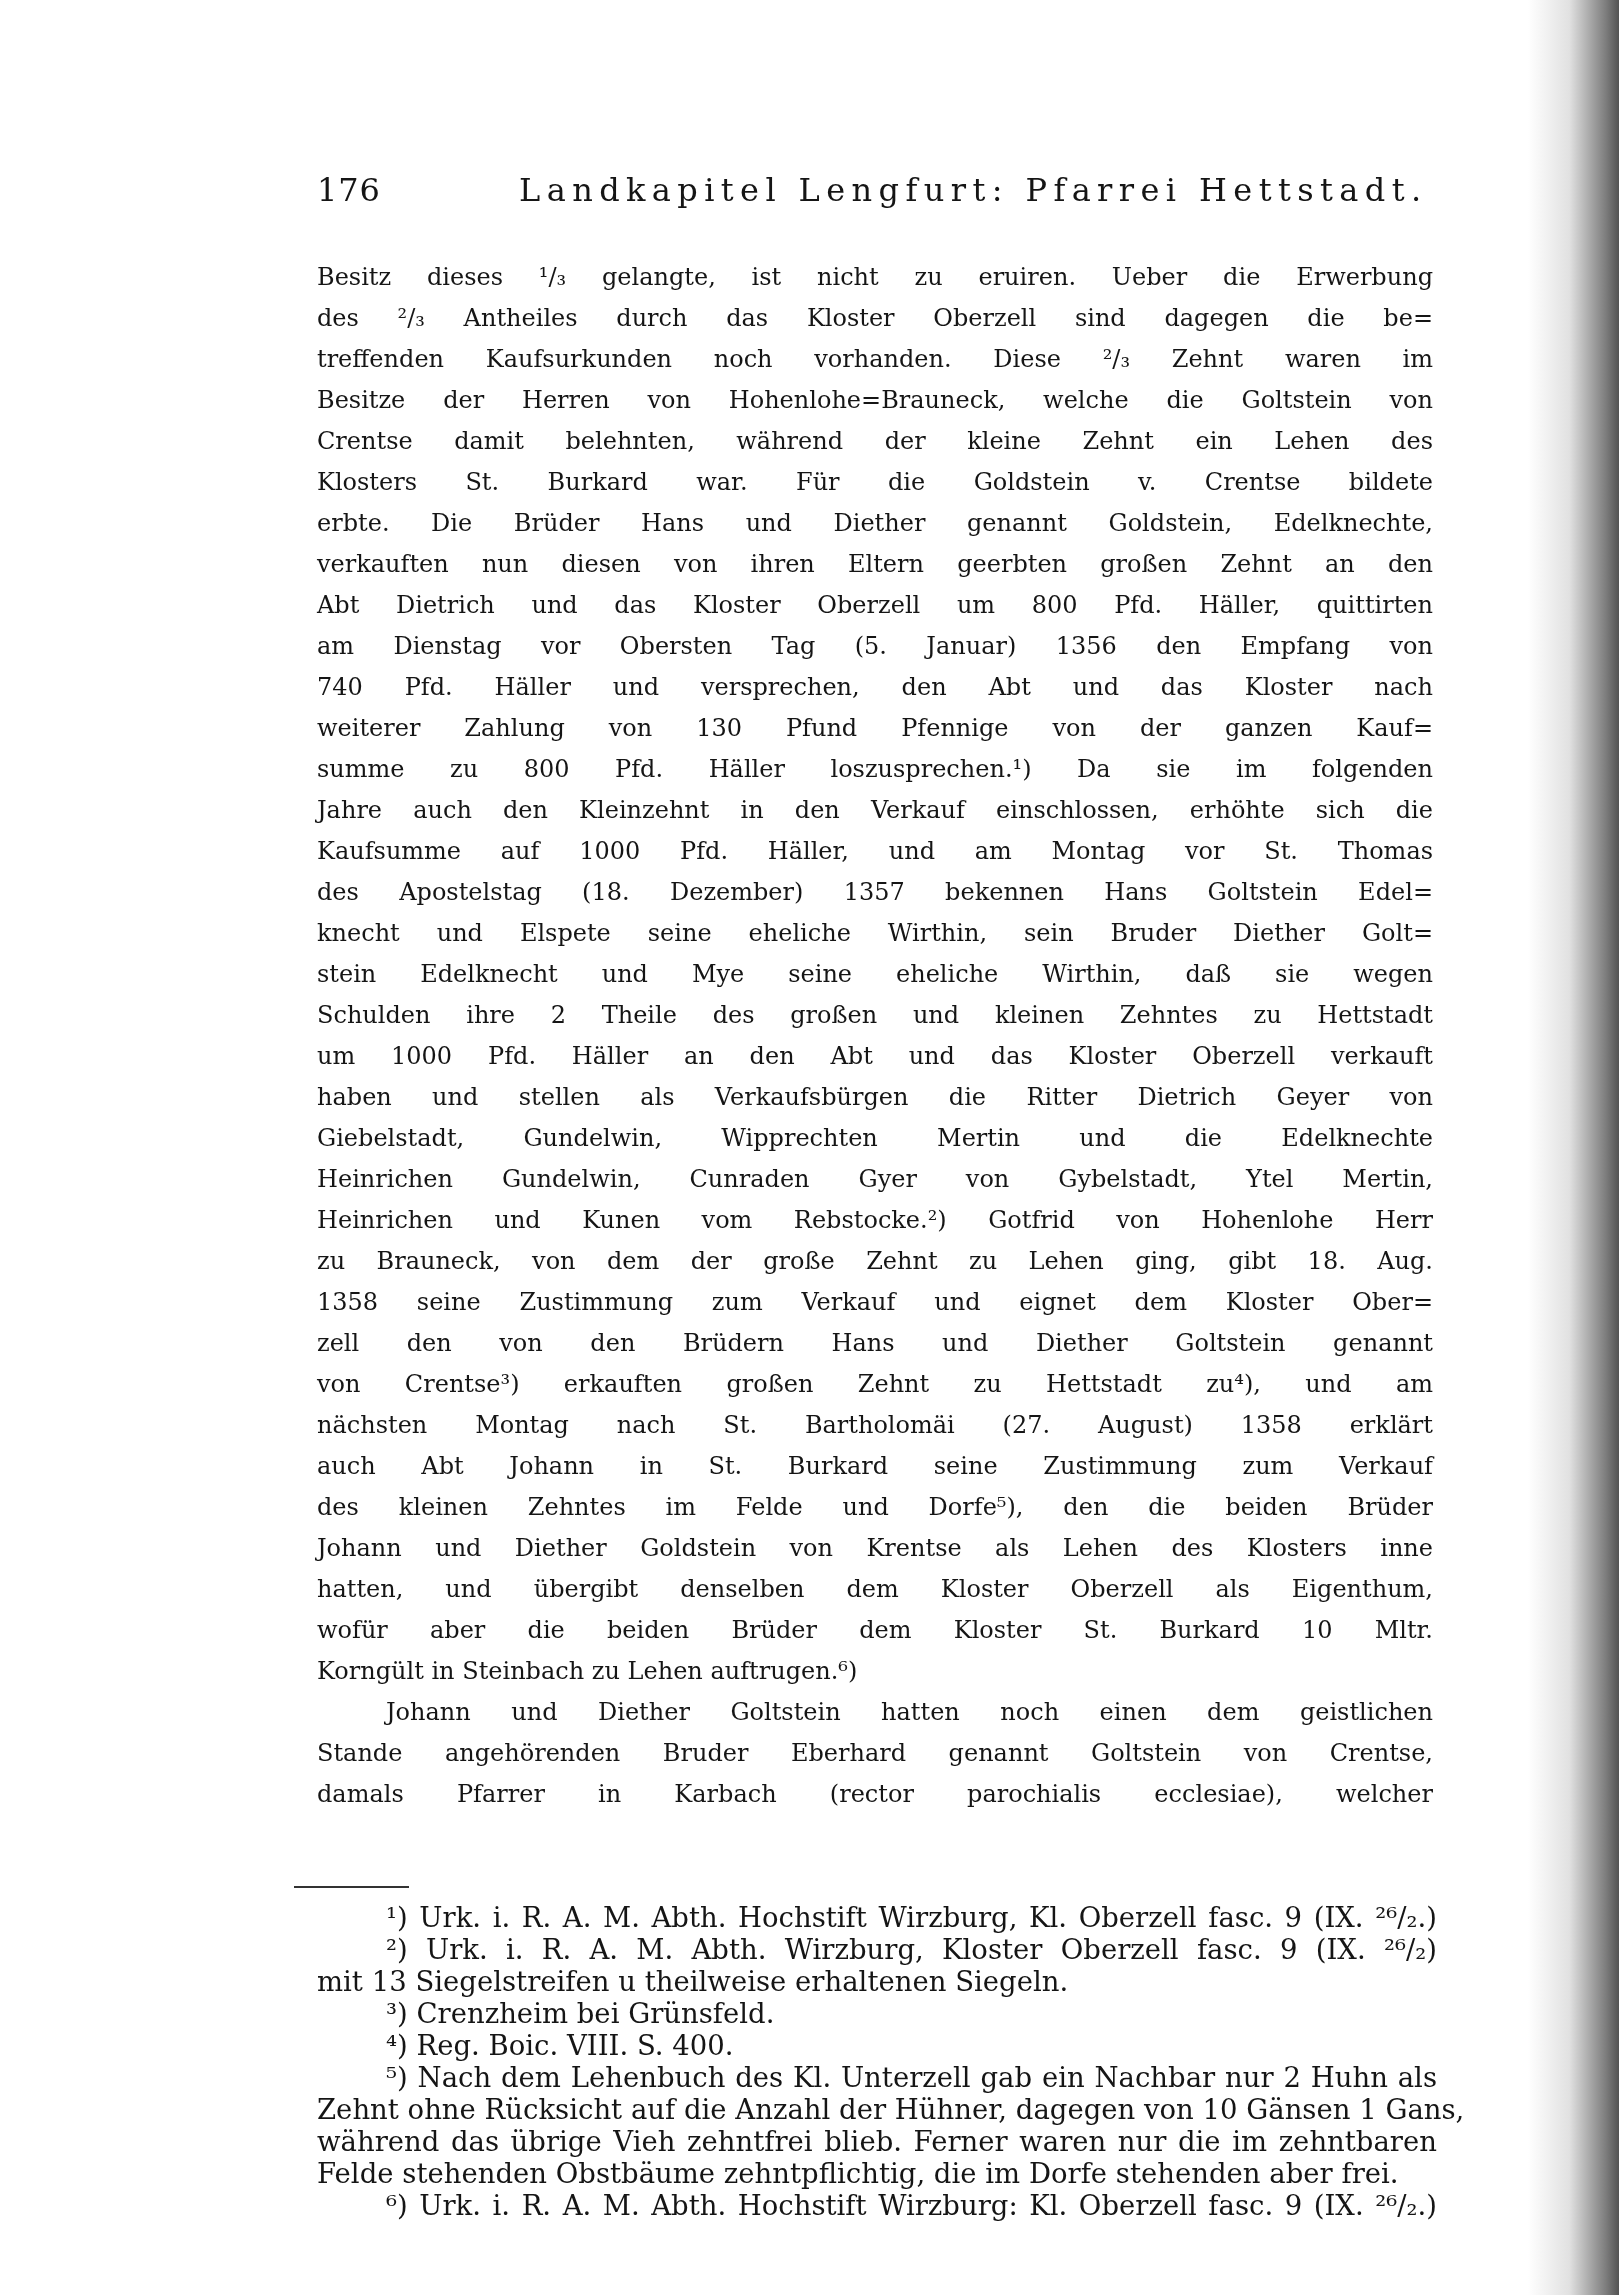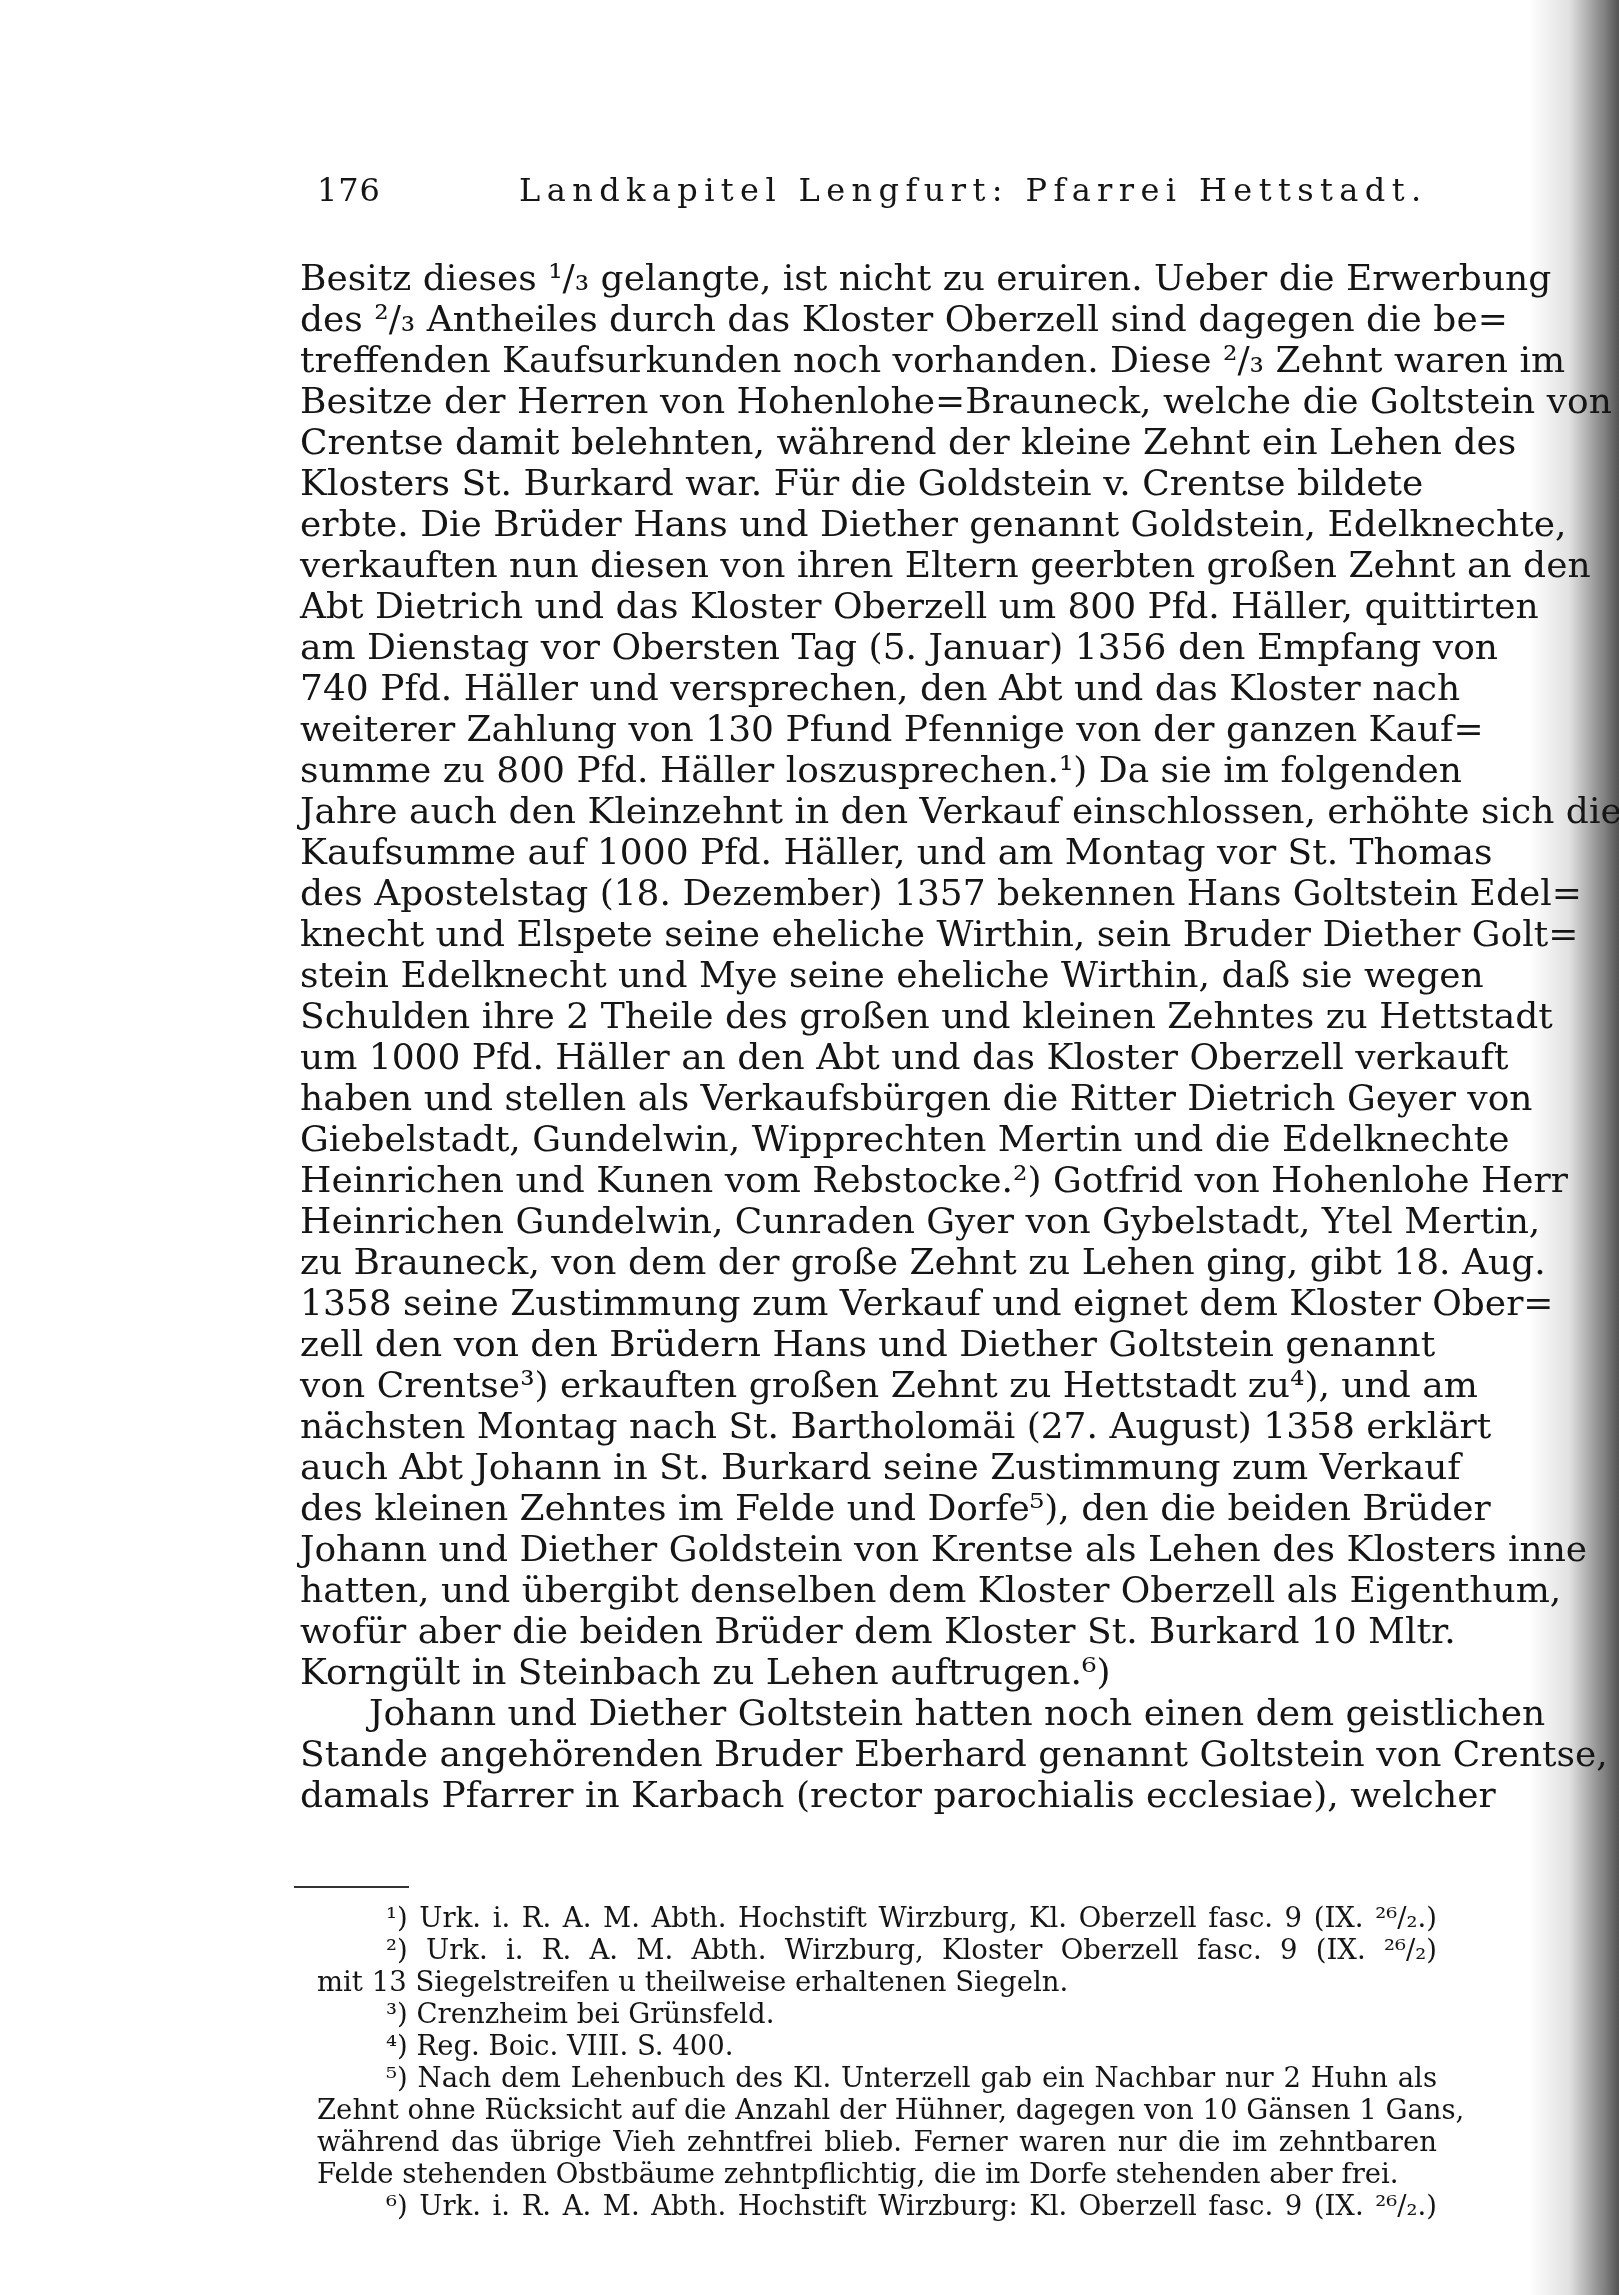--- a/index.html
+++ b/index.html
@@ -13,22 +13,22 @@
     position:absolute; top:0; right:0; width:92px; height:2317px;
     background:linear-gradient(to right, rgba(255,255,255,0) 0%, rgba(200,200,200,0.55) 45%, rgba(110,110,110,0.9) 85%, rgba(80,80,80,1) 100%);
   }
   .header {
     position:absolute; left:317px; top:171px; width:1157px; height:51px;
     font-size:32px; letter-spacing:4.6px;
   }
   .page-number { position:absolute; left:0; top:0; letter-spacing:0.9px; }
   .running-title { position:absolute; left:202px; top:0; letter-spacing:6.4px; }
   .body-text {
-    position:absolute; left:300px; top:257px; width:1116px;
-    font-size:36px; line-height:41px; text-align:justify;
+    position:absolute; left:317px; top:257px; width:1116px;
+    font-size:24px; line-height:41px; text-align:justify;
     text-align-last:justify;
   }
   .body-text .line { display:block; height:41px; white-space:nowrap; text-align:justify; text-align-last:justify; }
   .body-text .line.last { text-align-last:left; }
   .body-text .line.indent { padding-left:69px; }
   .footnote-rule {
     position:absolute; left:294px; top:1886px; width:115px; height:1.8px; background:#333;
   }
   .footnotes {
     position:absolute; left:317px; top:1901px; width:1120px;
@@ -64,22 +64,22 @@
   <span class="line">summe zu 800 Pfd. Häller loszusprechen.¹) Da sie im folgenden</span>
   <span class="line">Jahre auch den Kleinzehnt in den Verkauf einschlossen, erhöhte sich die</span>
   <span class="line">Kaufsumme auf 1000 Pfd. Häller, und am Montag vor St. Thomas</span>
   <span class="line">des Apostelstag (18. Dezember) 1357 bekennen Hans Goltstein Edel=</span>
   <span class="line">knecht und Elspete seine eheliche Wirthin, sein Bruder Diether Golt=</span>
   <span class="line">stein Edelknecht und Mye seine eheliche Wirthin, daß sie wegen</span>
   <span class="line">Schulden ihre 2 Theile des großen und kleinen Zehntes zu Hettstadt</span>
   <span class="line">um 1000 Pfd. Häller an den Abt und das Kloster Oberzell verkauft</span>
   <span class="line">haben und stellen als Verkaufsbürgen die Ritter Dietrich Geyer von</span>
   <span class="line">Giebelstadt, Gundelwin, Wipprechten Mertin und die Edelknechte</span>
+  <span class="line">Heinrichen Gundelwin, Cunraden Gyer von Gybelstadt, Ytel Mertin,</span>
   <span class="line">Heinrichen und Kunen vom Rebstocke.²) Gotfrid von Hohenlohe Herr</span>
-  <span class="line">Heinrichen Gundelwin, Cunraden Gyer von Gybelstadt, Ytel Mertin,</span>
   <span class="line">zu Brauneck, von dem der große Zehnt zu Lehen ging, gibt 18. Aug.</span>
   <span class="line">1358 seine Zustimmung zum Verkauf und eignet dem Kloster Ober=</span>
   <span class="line">zell den von den Brüdern Hans und Diether Goltstein genannt</span>
   <span class="line">von Crentse³) erkauften großen Zehnt zu Hettstadt zu⁴), und am</span>
   <span class="line">nächsten Montag nach St. Bartholomäi (27. August) 1358 erklärt</span>
   <span class="line">auch Abt Johann in St. Burkard seine Zustimmung zum Verkauf</span>
   <span class="line">des kleinen Zehntes im Felde und Dorfe⁵), den die beiden Brüder</span>
   <span class="line">Johann und Diether Goldstein von Krentse als Lehen des Klosters inne</span>
   <span class="line">hatten, und übergibt denselben dem Kloster Oberzell als Eigenthum,</span>
   <span class="line">wofür aber die beiden Brüder dem Kloster St. Burkard 10 Mltr.</span>

